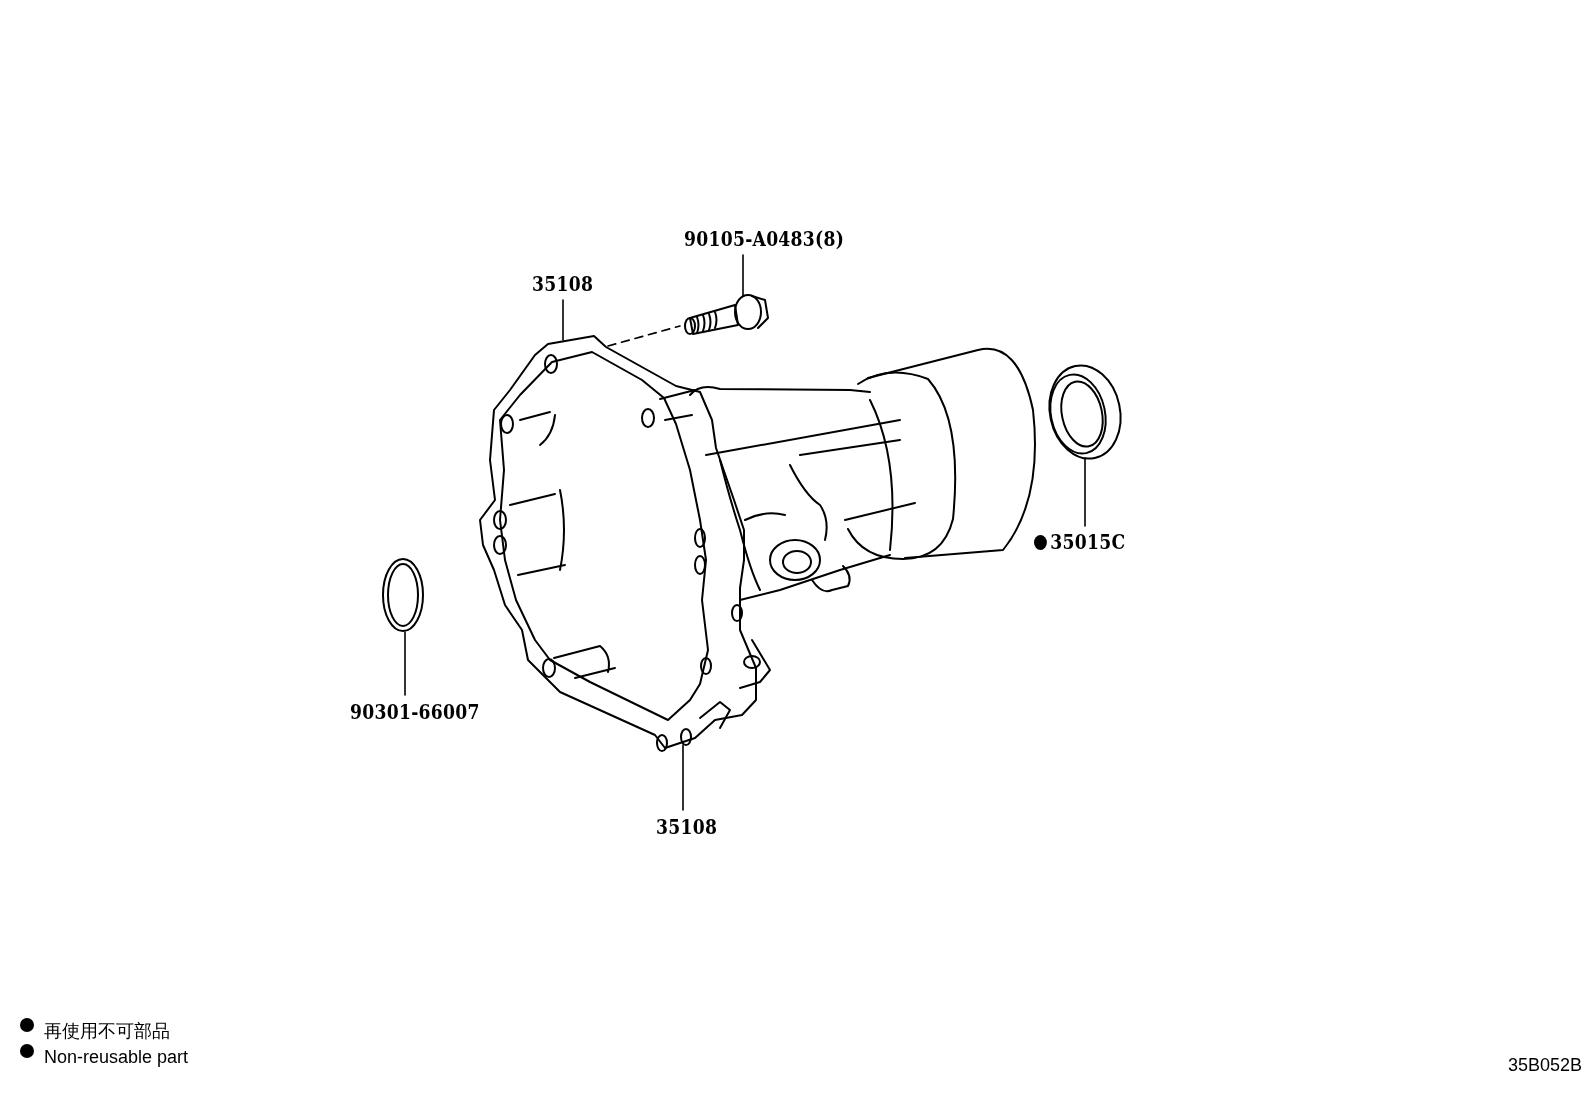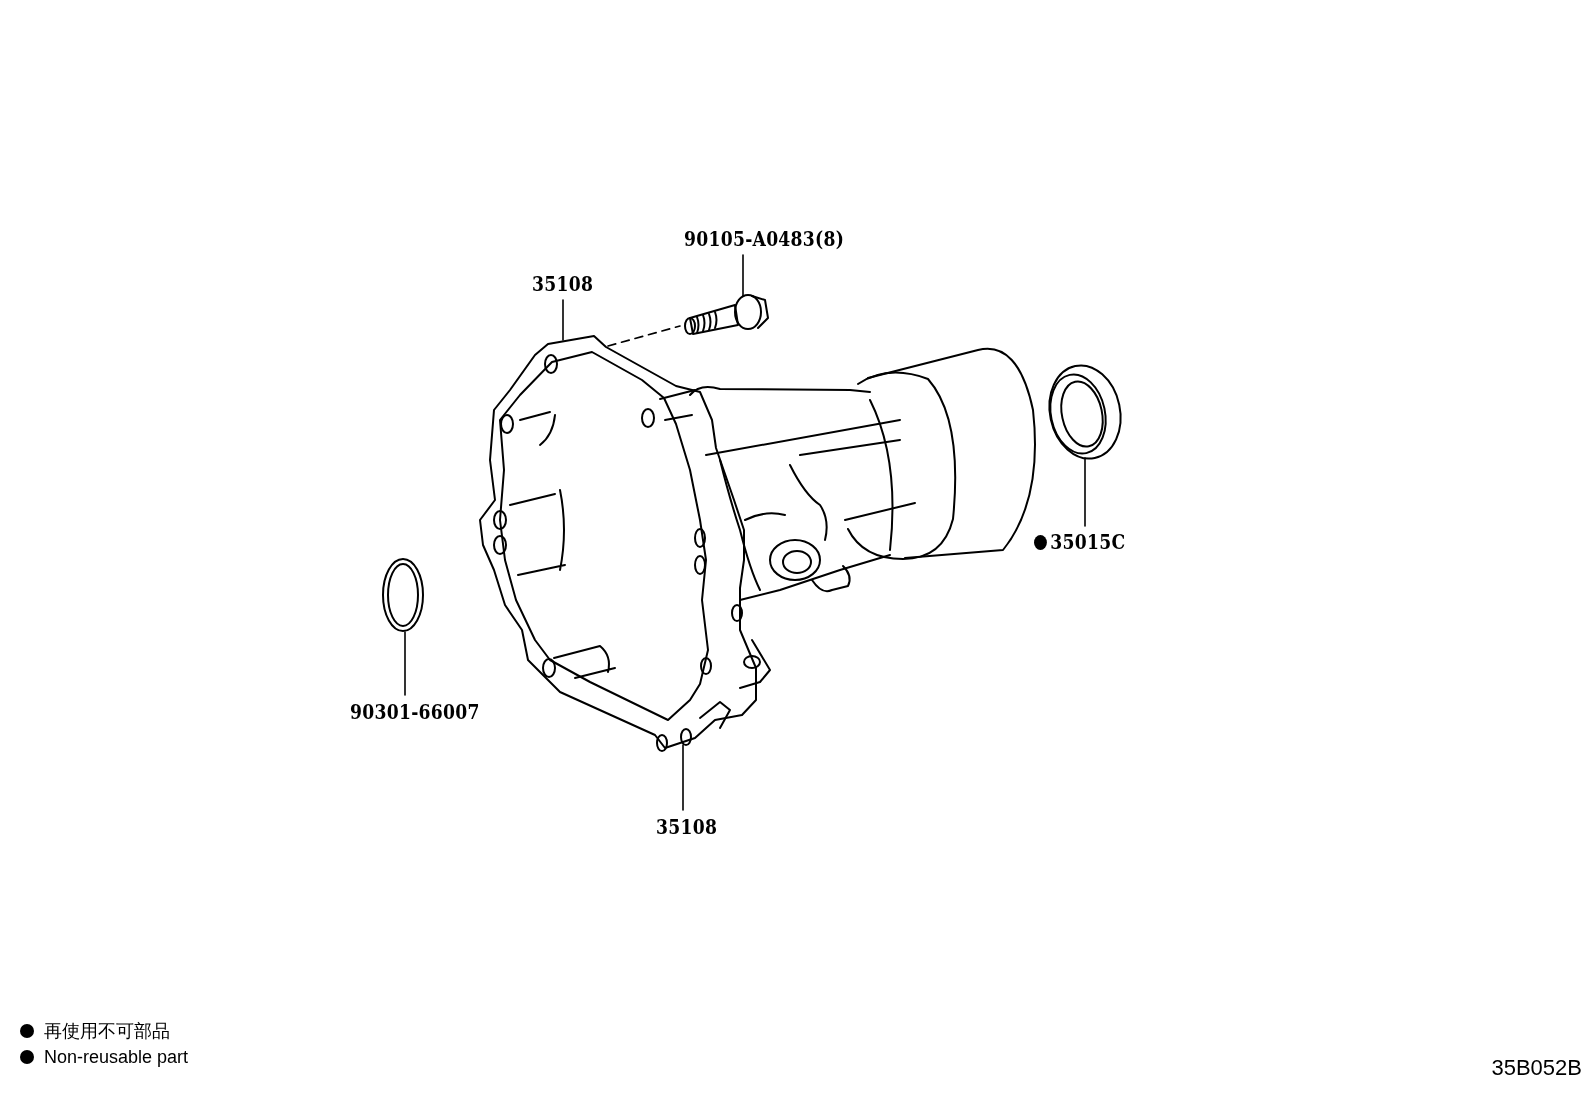--- a/index.html
+++ b/index.html
@@ -1,23 +1,23 @@
 <!DOCTYPE html>
 <html><head>
 <meta charset="utf-8">
 <style>
   html, body { margin: 0; padding: 0; background: #ffffff; }
   body { width: 1592px; height: 1099px; position: relative; overflow: hidden; font-family: "Liberation Sans", sans-serif; }
   #diagram { position: absolute; left: 0; top: 0; width: 1592px; height: 1099px; }
   .callout { position: absolute; font-family: "DejaVu Serif", "Liberation Serif", serif; font-size: 20px; font-weight: bold; color: #000; letter-spacing: 0.3px; white-space: nowrap; transform: scaleX(0.86); transform-origin: left top; }
   .callout .dot { display: inline-block; width: 15px; height: 15px; border-radius: 50%; background: #000; margin-right: 4px; vertical-align: -1px; }
   .legend { position: absolute; left: 20px; top: 1018px; font-family: "Liberation Sans", sans-serif; font-size: 18px; color: #000; line-height: 26px; }
-  .legend-row { display: flex; align-items: center; }
+  .legend-row { display: flex; }
   .legend-row .dot { width: 14px; height: 14px; border-radius: 50%; background: #000; margin-right: 10px; }
-  .fig-id { position: absolute; right: 10px; top: 1055px; font-family: "Liberation Sans", sans-serif; font-size: 22px; color: #000; }
+  .fig-id { position: absolute; right: 10px; top: 1055px; font-family: "Liberation Sans", sans-serif; font-size: 18px; color: #000; }
 </style>
 </head>
 <body>
 
 <svg id="diagram" viewBox="0 0 1592 1099" xmlns="http://www.w3.org/2000/svg" fill="none" stroke="#000" stroke-width="2" stroke-linejoin="round" stroke-linecap="round">
 
   <g stroke-width="1.6">
     <line x1="743" y1="255" x2="743" y2="296"></line>
     <line x1="563" y1="300" x2="563" y2="340"></line>
     <line x1="1085" y1="458" x2="1085" y2="526"></line>

